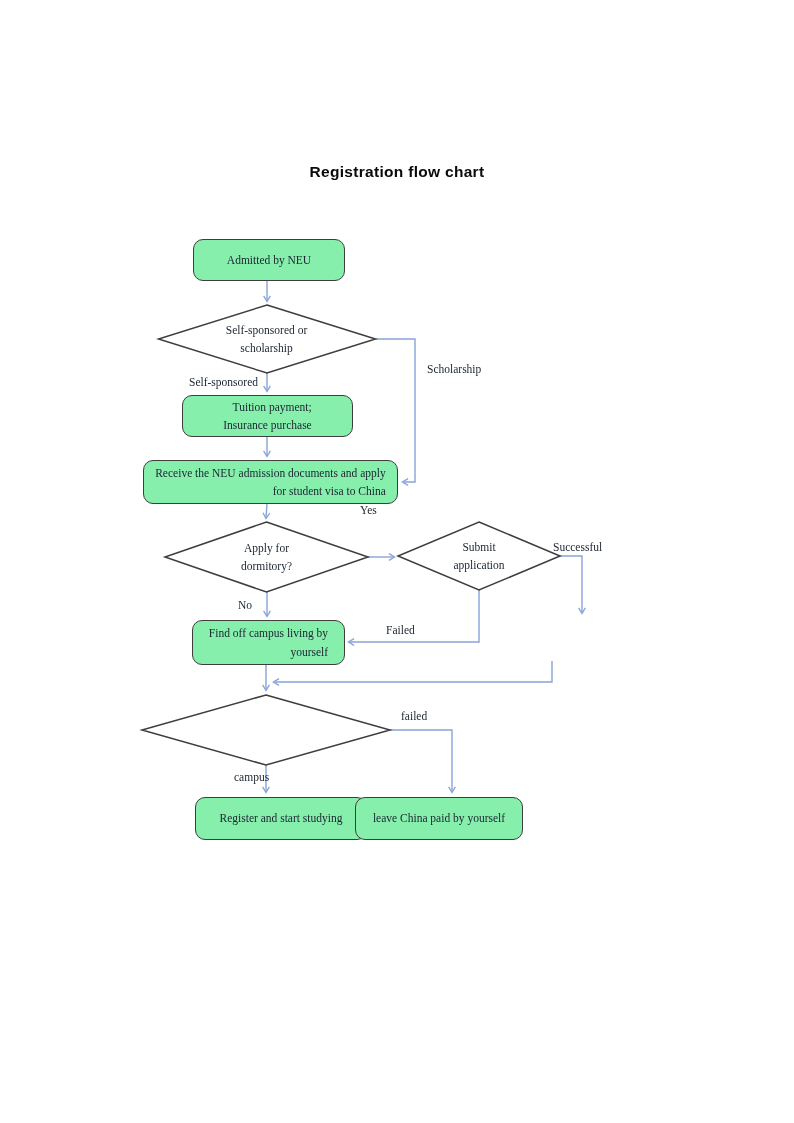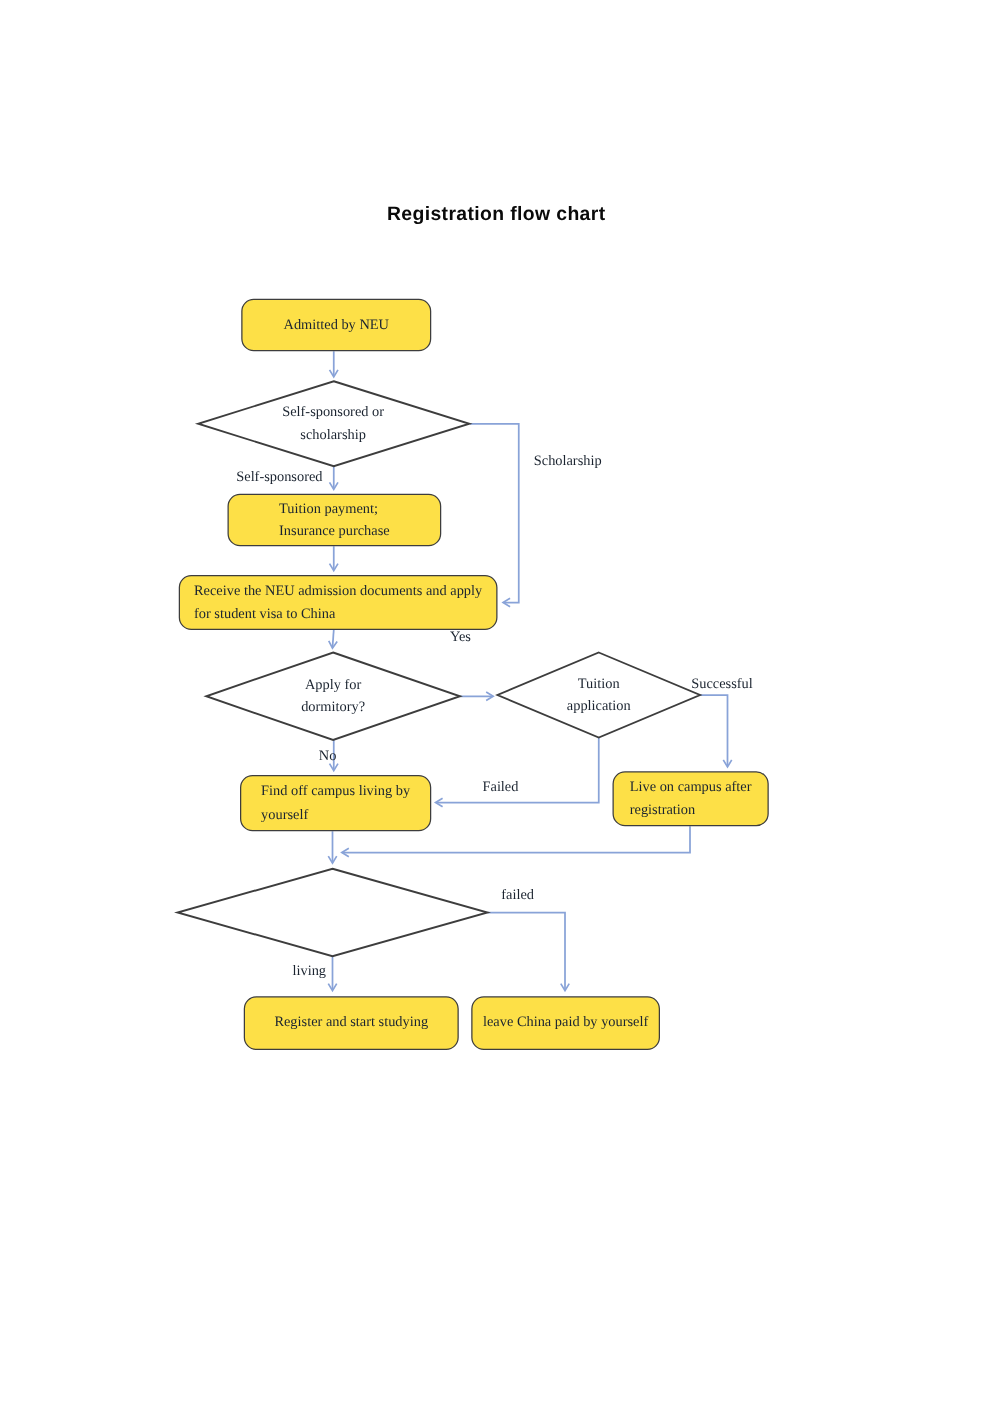--- a/index.html
+++ b/index.html
@@ -36,25 +36,25 @@
     stroke:var(--connector);
     stroke-width:1.4;
   }
   svg.connectors polygon.diamond{
     fill:#ffffff;
     stroke:var(--shape-border);
     stroke-width:1.5;
   }
   .node{
     position:absolute;
-    background:#fde047;
+    background:#86efac;
     border:1.5px solid var(--shape-border);
     border-radius:10px;
     display:flex;align-items:center;justify-content:center;
-    text-align:left;
+    text-align:right;
     white-space:pre-line;
     font-size:11.5px;
     line-height:1.6;
     padding:2px 4px;
   }
   .diamond-label{
     position:absolute;
     display:flex;align-items:center;justify-content:center;
     text-align:center;
     white-space:pre-line;
@@ -109,47 +109,43 @@
   <div class="node" style="left:182px;top:395px;width:171px;height:42px;">
     <span>Tuition payment;
 Insurance purchase</span>
   </div>
 
   <div class="node" style="left:143px;top:460px;width:255px;height:44px;">
     <span>Receive the NEU admission documents and apply
 for student visa to China</span>
   </div>
 
-  <div class="node" style="left:490px;top:617px;width:125px;height:44px;">
-    <span>Live on campus after
-registration</span>
-  </div>
 
   <div class="node" style="left:192px;top:620px;width:153px;height:45px;">
     <span>Find off campus living by
 yourself</span>
   </div>
 
   <div class="node" style="left:195px;top:797px;width:172px;height:43px;">
     <span>Register and start studying</span>
   </div>
 
-  <div class="node" style="left:377px;top:797px;width:151px;height:43px;">
+  <div class="node" style="left:355px;top:797px;width:168px;height:43px;">
     <span>leave China paid by yourself</span>
   </div>
 
   <div class="diamond-label" style="left:166px;top:305px;width:201px;height:68px;">Self-sponsored or
 scholarship</div>
   <div class="diamond-label" style="left:166px;top:522px;width:201px;height:70px;">Apply for
 dormitory?</div>
-  <div class="diamond-label" style="left:399px;top:522px;width:160px;height:68px;">Tuition
+  <div class="diamond-label" style="left:399px;top:522px;width:160px;height:68px;">Submit
 application</div>
 
   <div class="edge-label" style="left:158px;top:376px;width:100px;text-align:right;">Self-sponsored</div>
   <div class="edge-label" style="left:427px;top:363px;">Scholarship</div>
   <div class="edge-label" style="left:360px;top:504px;width:30px;text-align:left;">Yes</div>
-  <div class="edge-label" style="left:255px;top:599px;">No</div>
+  <div class="edge-label" style="left:238px;top:599px;">No</div>
   <div class="edge-label" style="left:553px;top:541px;">Successful</div>
   <div class="edge-label" style="left:386px;top:624px;">Failed</div>
   <div class="edge-label" style="left:401px;top:710px;">failed</div>
-  <div class="edge-label" style="left:234px;top:771px;">living</div>
+  <div class="edge-label" style="left:234px;top:771px;">campus</div>
 
 </div>
 
 </body></html>

